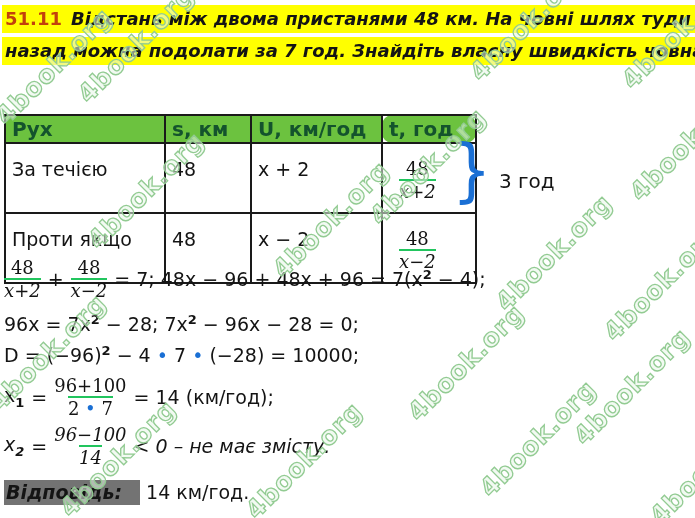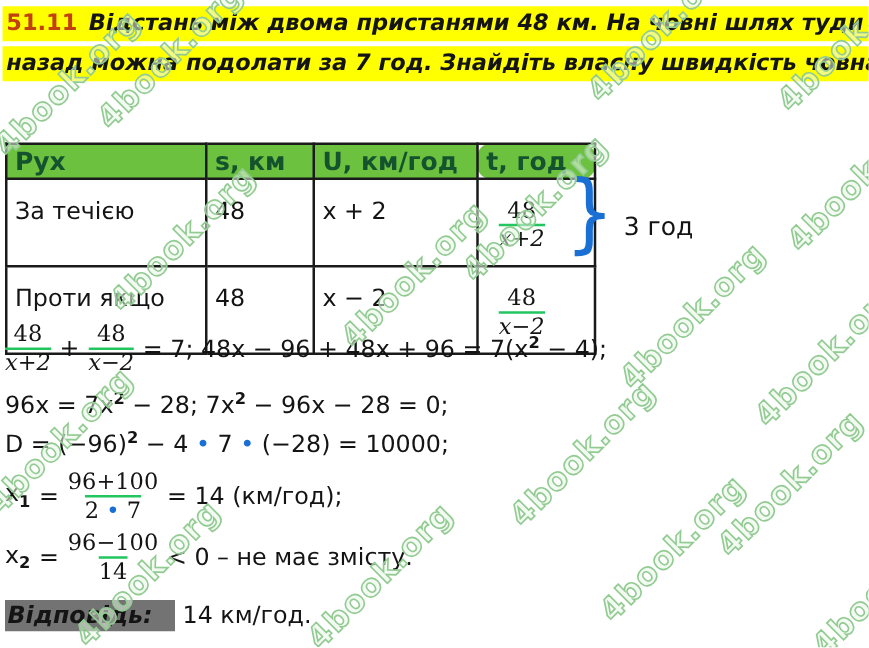--- a/index.html
+++ b/index.html
@@ -147,21 +147,21 @@
     <span>=</span>
     <span class="gap"></span>
     <span class="frac">
       <span class="num">96+100</span>
       <span class="den"><span>2 </span><span class="bdot">•</span><span> 7</span></span>
     </span>
     <span class="gap"></span>
     <span>= 14 (км/год);</span>
   </div>
 
-  <div class="eq" style="top:424px;">
+  <div class="eq" style="top:424px;font-style:italic;">
     <span><span>x</span><sub>2</sub></span>
     <span class="gap"></span>
     <span>=</span>
     <span class="gap"></span>
     <span class="frac">
       <span class="num">96−100</span>
       <span class="den">14</span>
     </span>
     <span class="gap"></span>
     <span>&lt; 0 – не має змісту.</span>

